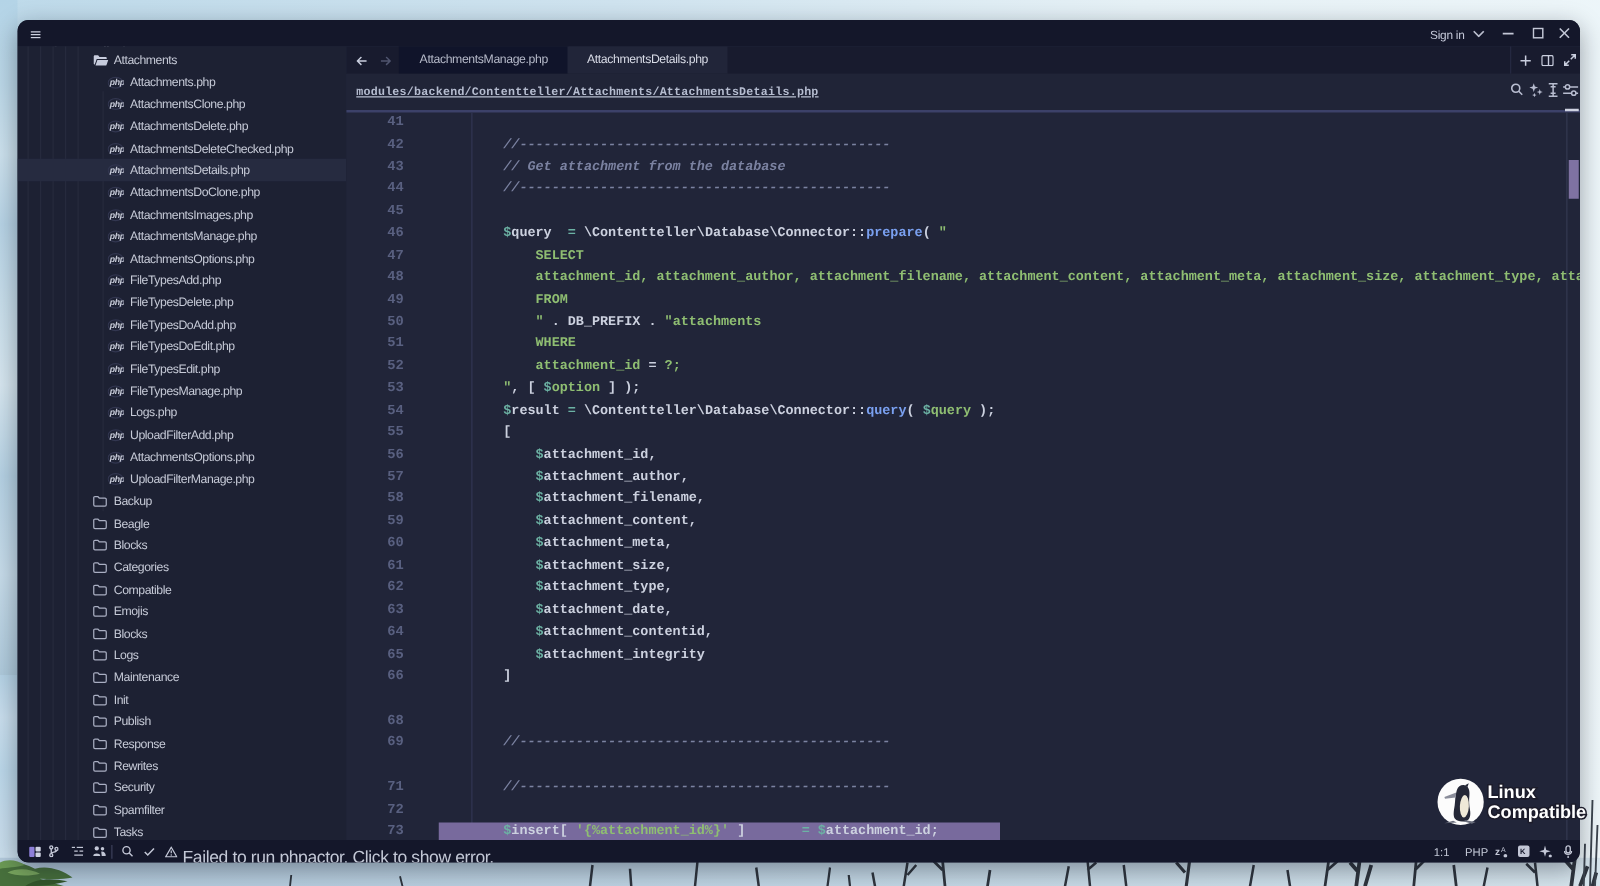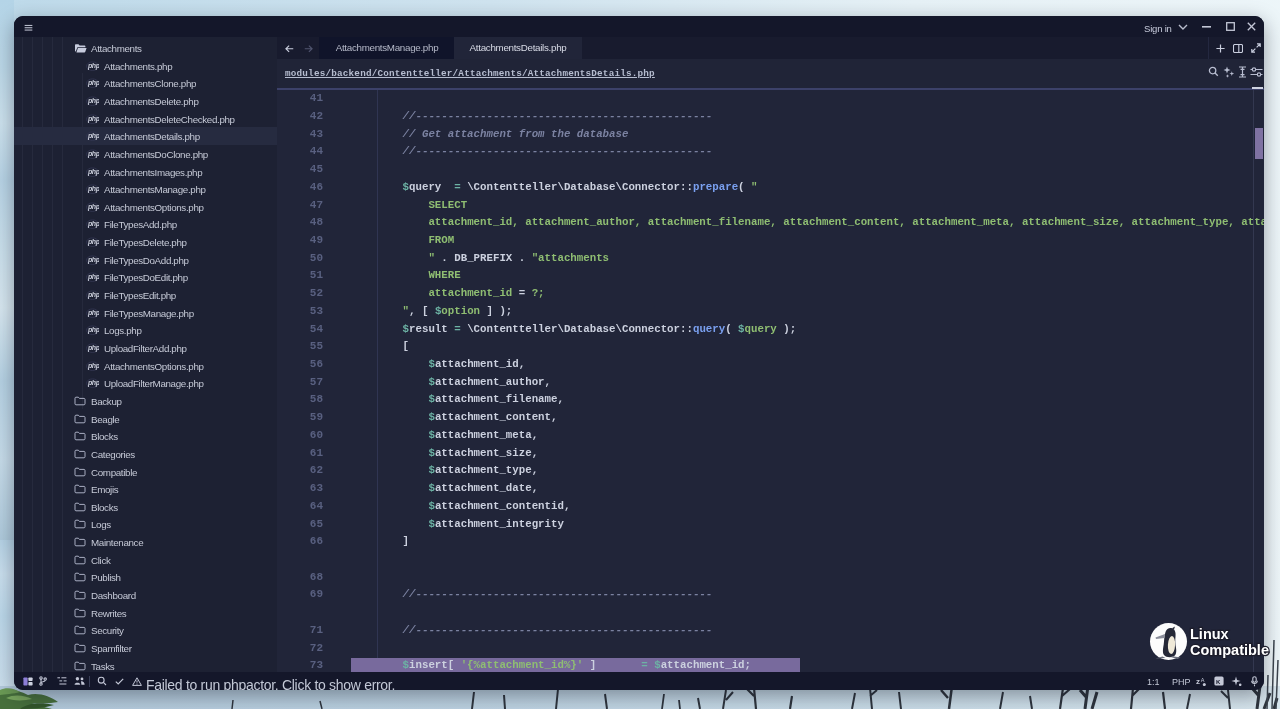--- a/index.html
+++ b/index.html
@@ -319,33 +319,33 @@
     <div class="row frow" style="top:496.1px">
         <svg width="12" height="10" viewBox="0 0 12 10">
           <path d="M1 2.2 C1 1.6 1.4 1.2 2 1.2 L4.3 1.2 L5.4 2.4 L10 2.4 C10.6 2.4 11 2.8 11 3.4 L11 7.8 C11 8.4 10.6 8.8 10 8.8 L2 8.8 C1.4 8.8 1 8.4 1 7.8 Z" fill="none" stroke="#a9aec2" stroke-width="1"></path>
         </svg>
         <span class="lbl">Maintenance</span>
       </div>
     <div class="row frow" style="top:513.7px">
         <svg width="12" height="10" viewBox="0 0 12 10">
           <path d="M1 2.2 C1 1.6 1.4 1.2 2 1.2 L4.3 1.2 L5.4 2.4 L10 2.4 C10.6 2.4 11 2.8 11 3.4 L11 7.8 C11 8.4 10.6 8.8 10 8.8 L2 8.8 C1.4 8.8 1 8.4 1 7.8 Z" fill="none" stroke="#a9aec2" stroke-width="1"></path>
         </svg>
-        <span class="lbl">Click</span>
+        <span class="lbl">Init</span>
       </div>
     <div class="row frow" style="top:531.4px">
         <svg width="12" height="10" viewBox="0 0 12 10">
           <path d="M1 2.2 C1 1.6 1.4 1.2 2 1.2 L4.3 1.2 L5.4 2.4 L10 2.4 C10.6 2.4 11 2.8 11 3.4 L11 7.8 C11 8.4 10.6 8.8 10 8.8 L2 8.8 C1.4 8.8 1 8.4 1 7.8 Z" fill="none" stroke="#a9aec2" stroke-width="1"></path>
         </svg>
         <span class="lbl">Publish</span>
       </div>
     <div class="row frow" style="top:549.0px">
         <svg width="12" height="10" viewBox="0 0 12 10">
           <path d="M1 2.2 C1 1.6 1.4 1.2 2 1.2 L4.3 1.2 L5.4 2.4 L10 2.4 C10.6 2.4 11 2.8 11 3.4 L11 7.8 C11 8.4 10.6 8.8 10 8.8 L2 8.8 C1.4 8.8 1 8.4 1 7.8 Z" fill="none" stroke="#a9aec2" stroke-width="1"></path>
         </svg>
-        <span class="lbl">Dashboard</span>
+        <span class="lbl">Response</span>
       </div>
     <div class="row frow" style="top:566.7px">
         <svg width="12" height="10" viewBox="0 0 12 10">
           <path d="M1 2.2 C1 1.6 1.4 1.2 2 1.2 L4.3 1.2 L5.4 2.4 L10 2.4 C10.6 2.4 11 2.8 11 3.4 L11 7.8 C11 8.4 10.6 8.8 10 8.8 L2 8.8 C1.4 8.8 1 8.4 1 7.8 Z" fill="none" stroke="#a9aec2" stroke-width="1"></path>
         </svg>
         <span class="lbl">Rewrites</span>
       </div>
     <div class="row frow" style="top:584.3px">
         <svg width="12" height="10" viewBox="0 0 12 10">
           <path d="M1 2.2 C1 1.6 1.4 1.2 2 1.2 L4.3 1.2 L5.4 2.4 L10 2.4 C10.6 2.4 11 2.8 11 3.4 L11 7.8 C11 8.4 10.6 8.8 10 8.8 L2 8.8 C1.4 8.8 1 8.4 1 7.8 Z" fill="none" stroke="#a9aec2" stroke-width="1"></path>

